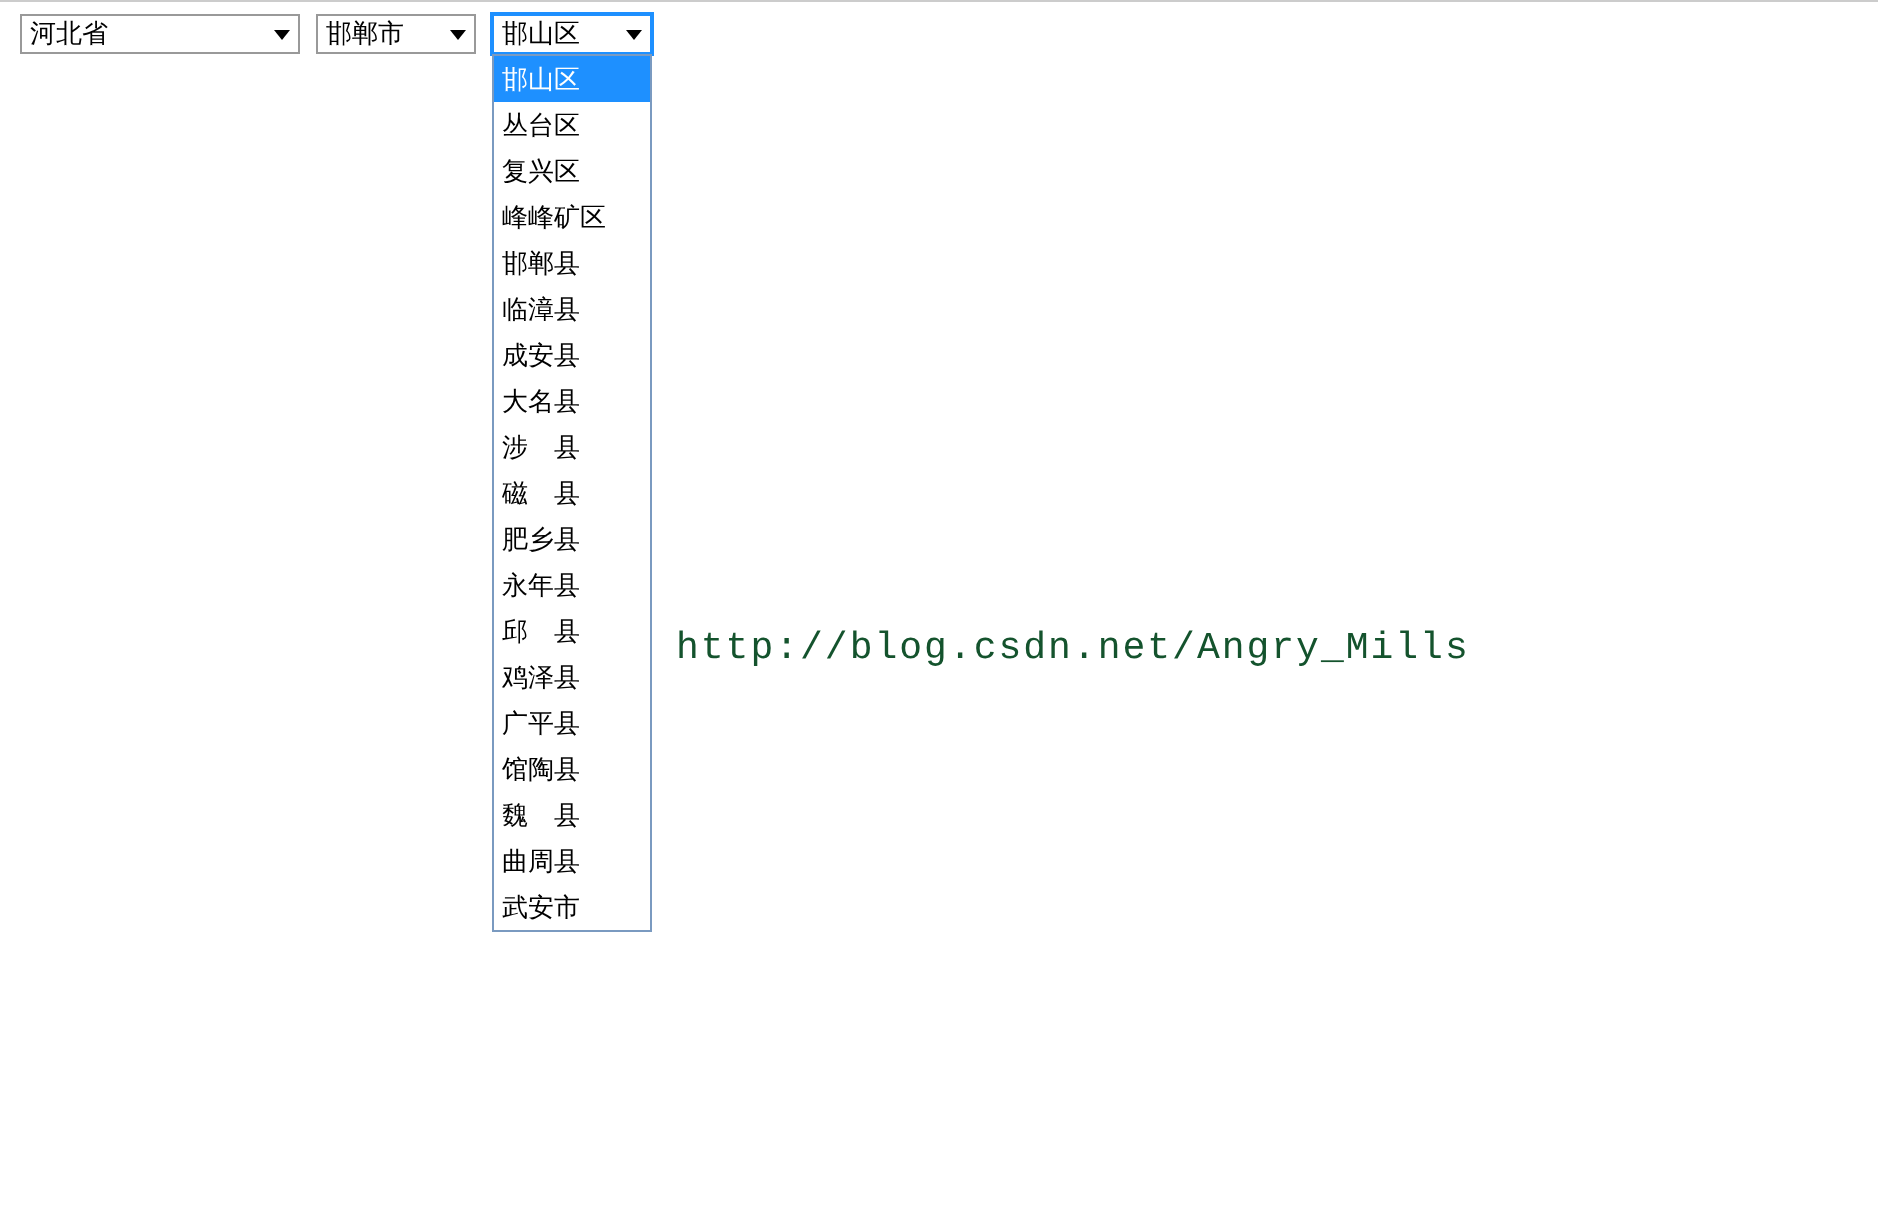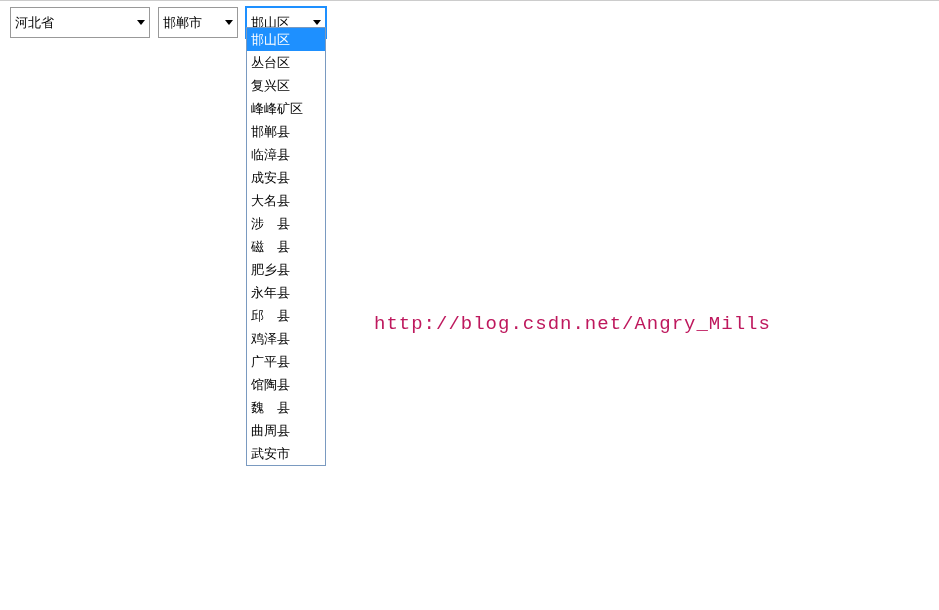--- a/index.html
+++ b/index.html
@@ -23,21 +23,21 @@
       align-items: flex-start;
     }
     .select-wrap {
       position: relative;
       display: inline-block;
     }
     .select-box {
       display: flex;
       align-items: center;
       justify-content: space-between;
-      height: 31px;
+      height: 20px;
       border: 1px solid #999;
       background: #fff;
       padding: 0 4px;
       font-size: 13px;
       cursor: default;
     }
     .select-box.focused {
       border: 1px solid #1e90ff;
       outline: 1px solid #1e90ff;
     }
@@ -78,25 +78,24 @@
     .dropdown-item.selected {
       background: #1e90ff;
       color: #fff;
     }
     .watermark {
       position: absolute;
       top: 312px;
       left: 338px;
       font-family: "Courier New", monospace;
       font-size: 19px;
-      color: #be185d;
+      color: #14532d;
       letter-spacing: 1px;
       pointer-events: none;
       user-select: none;
-      margin-left: 36px;
     }
   </style>
 </head>
 <body>
 
 <div class="selects-row">
 
   <div class="select-wrap">
     <div class="select-box province">
       <span>河北省</span>

